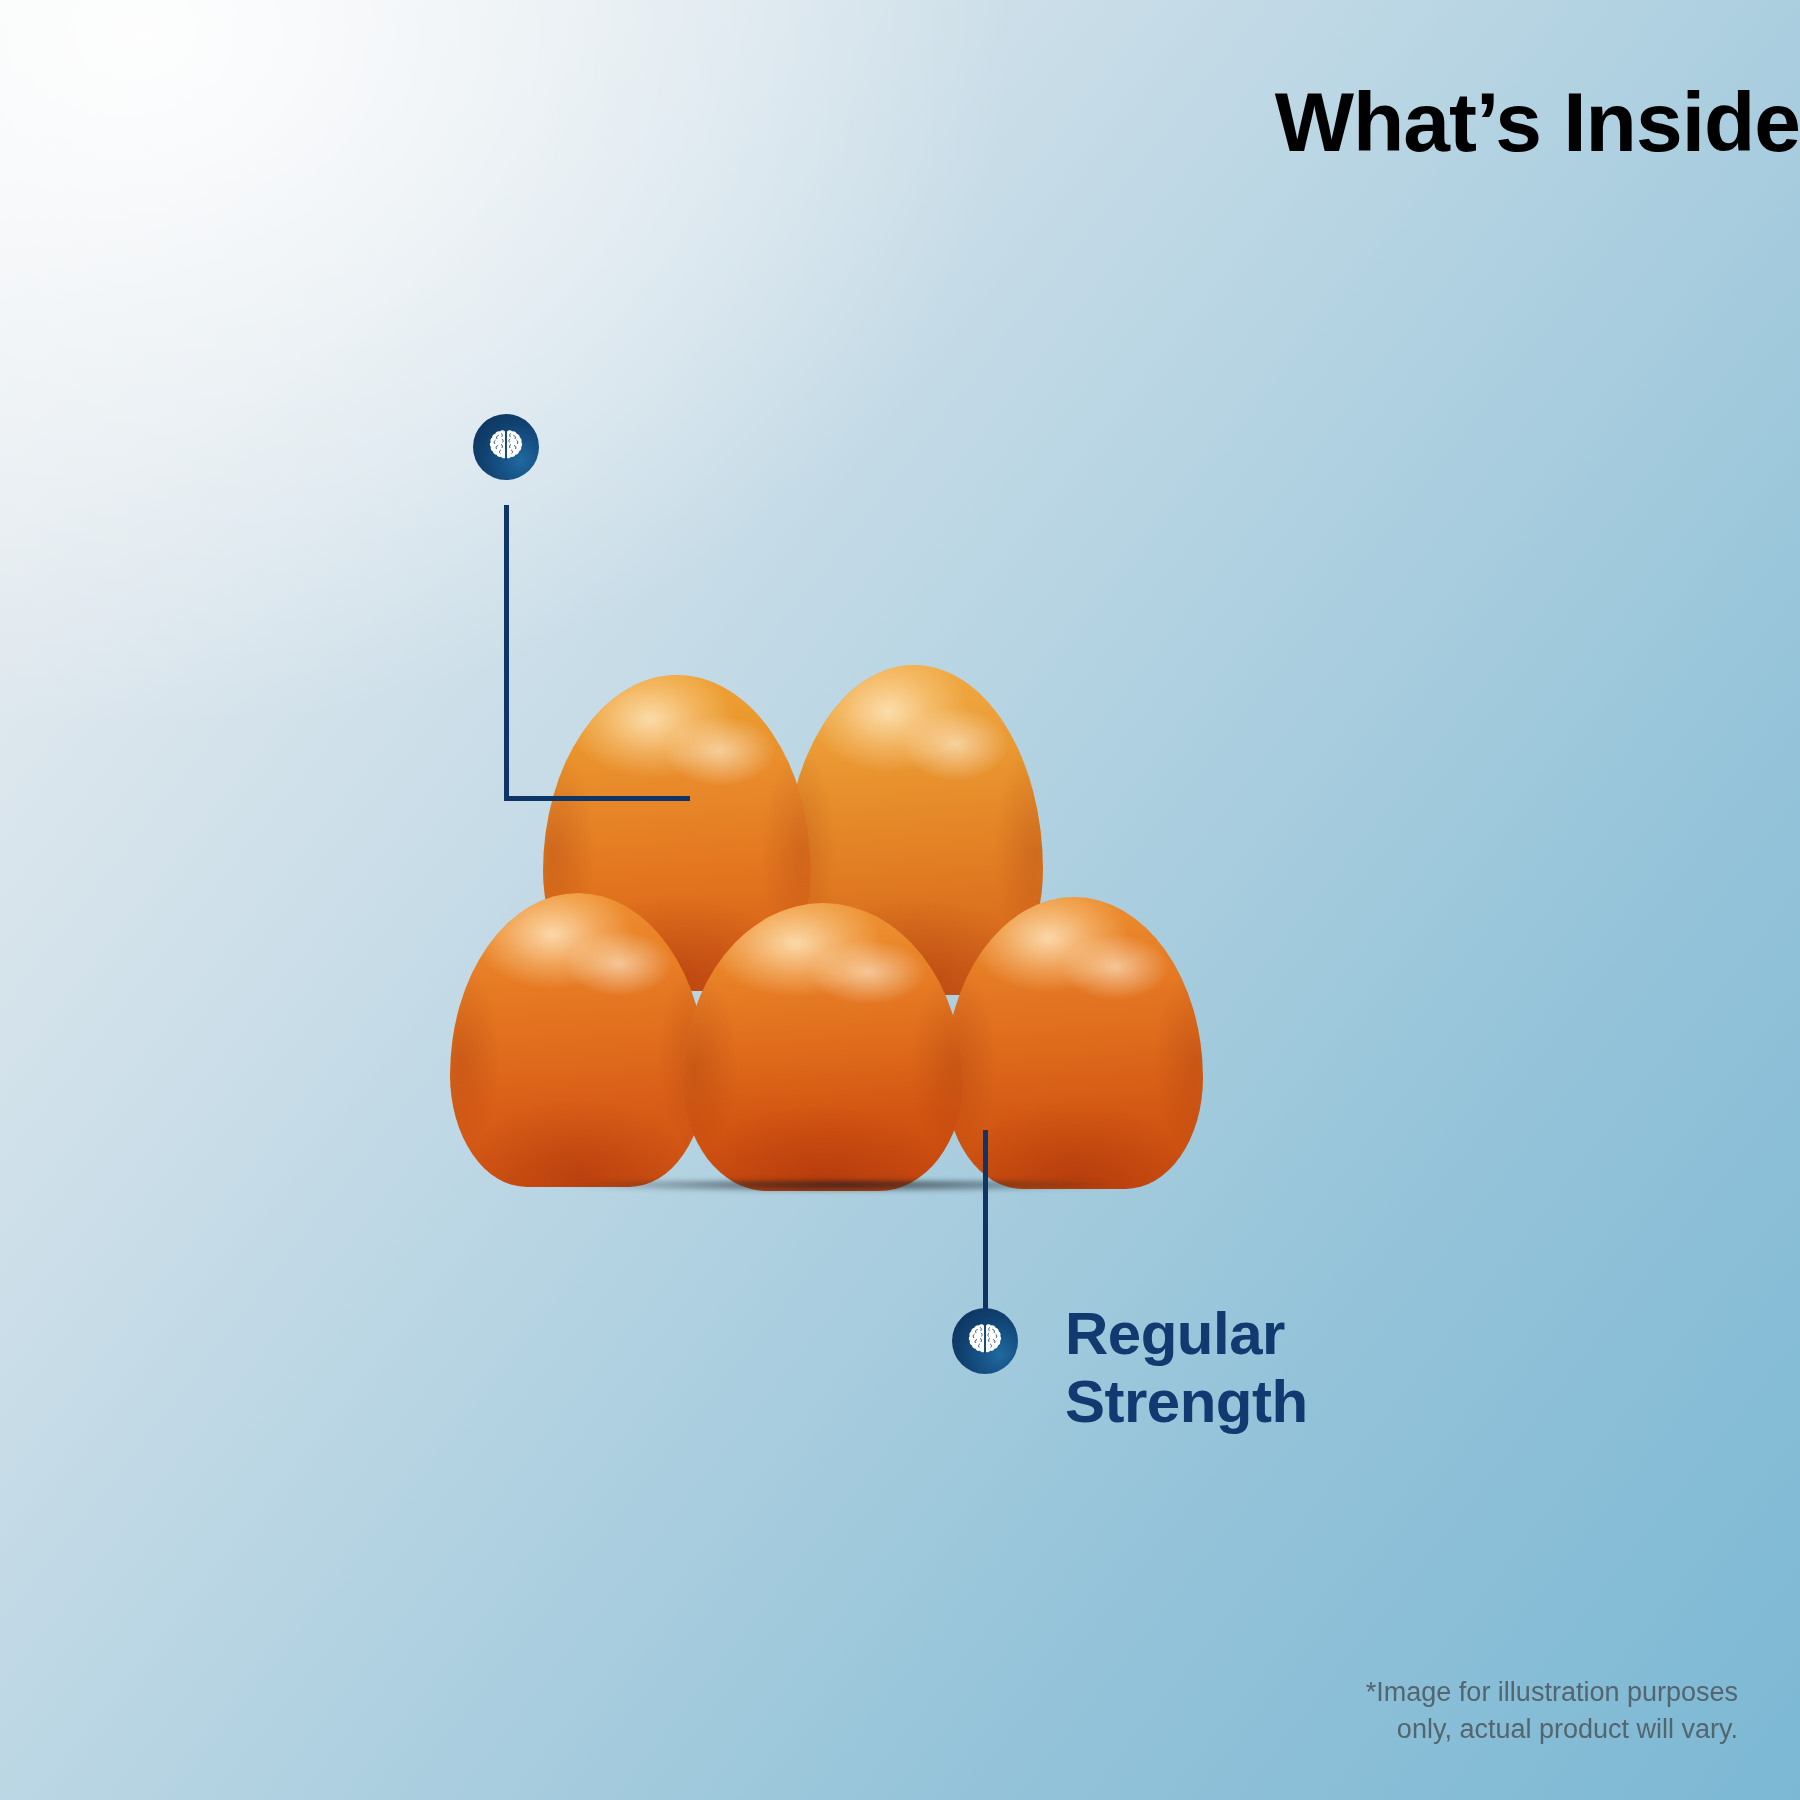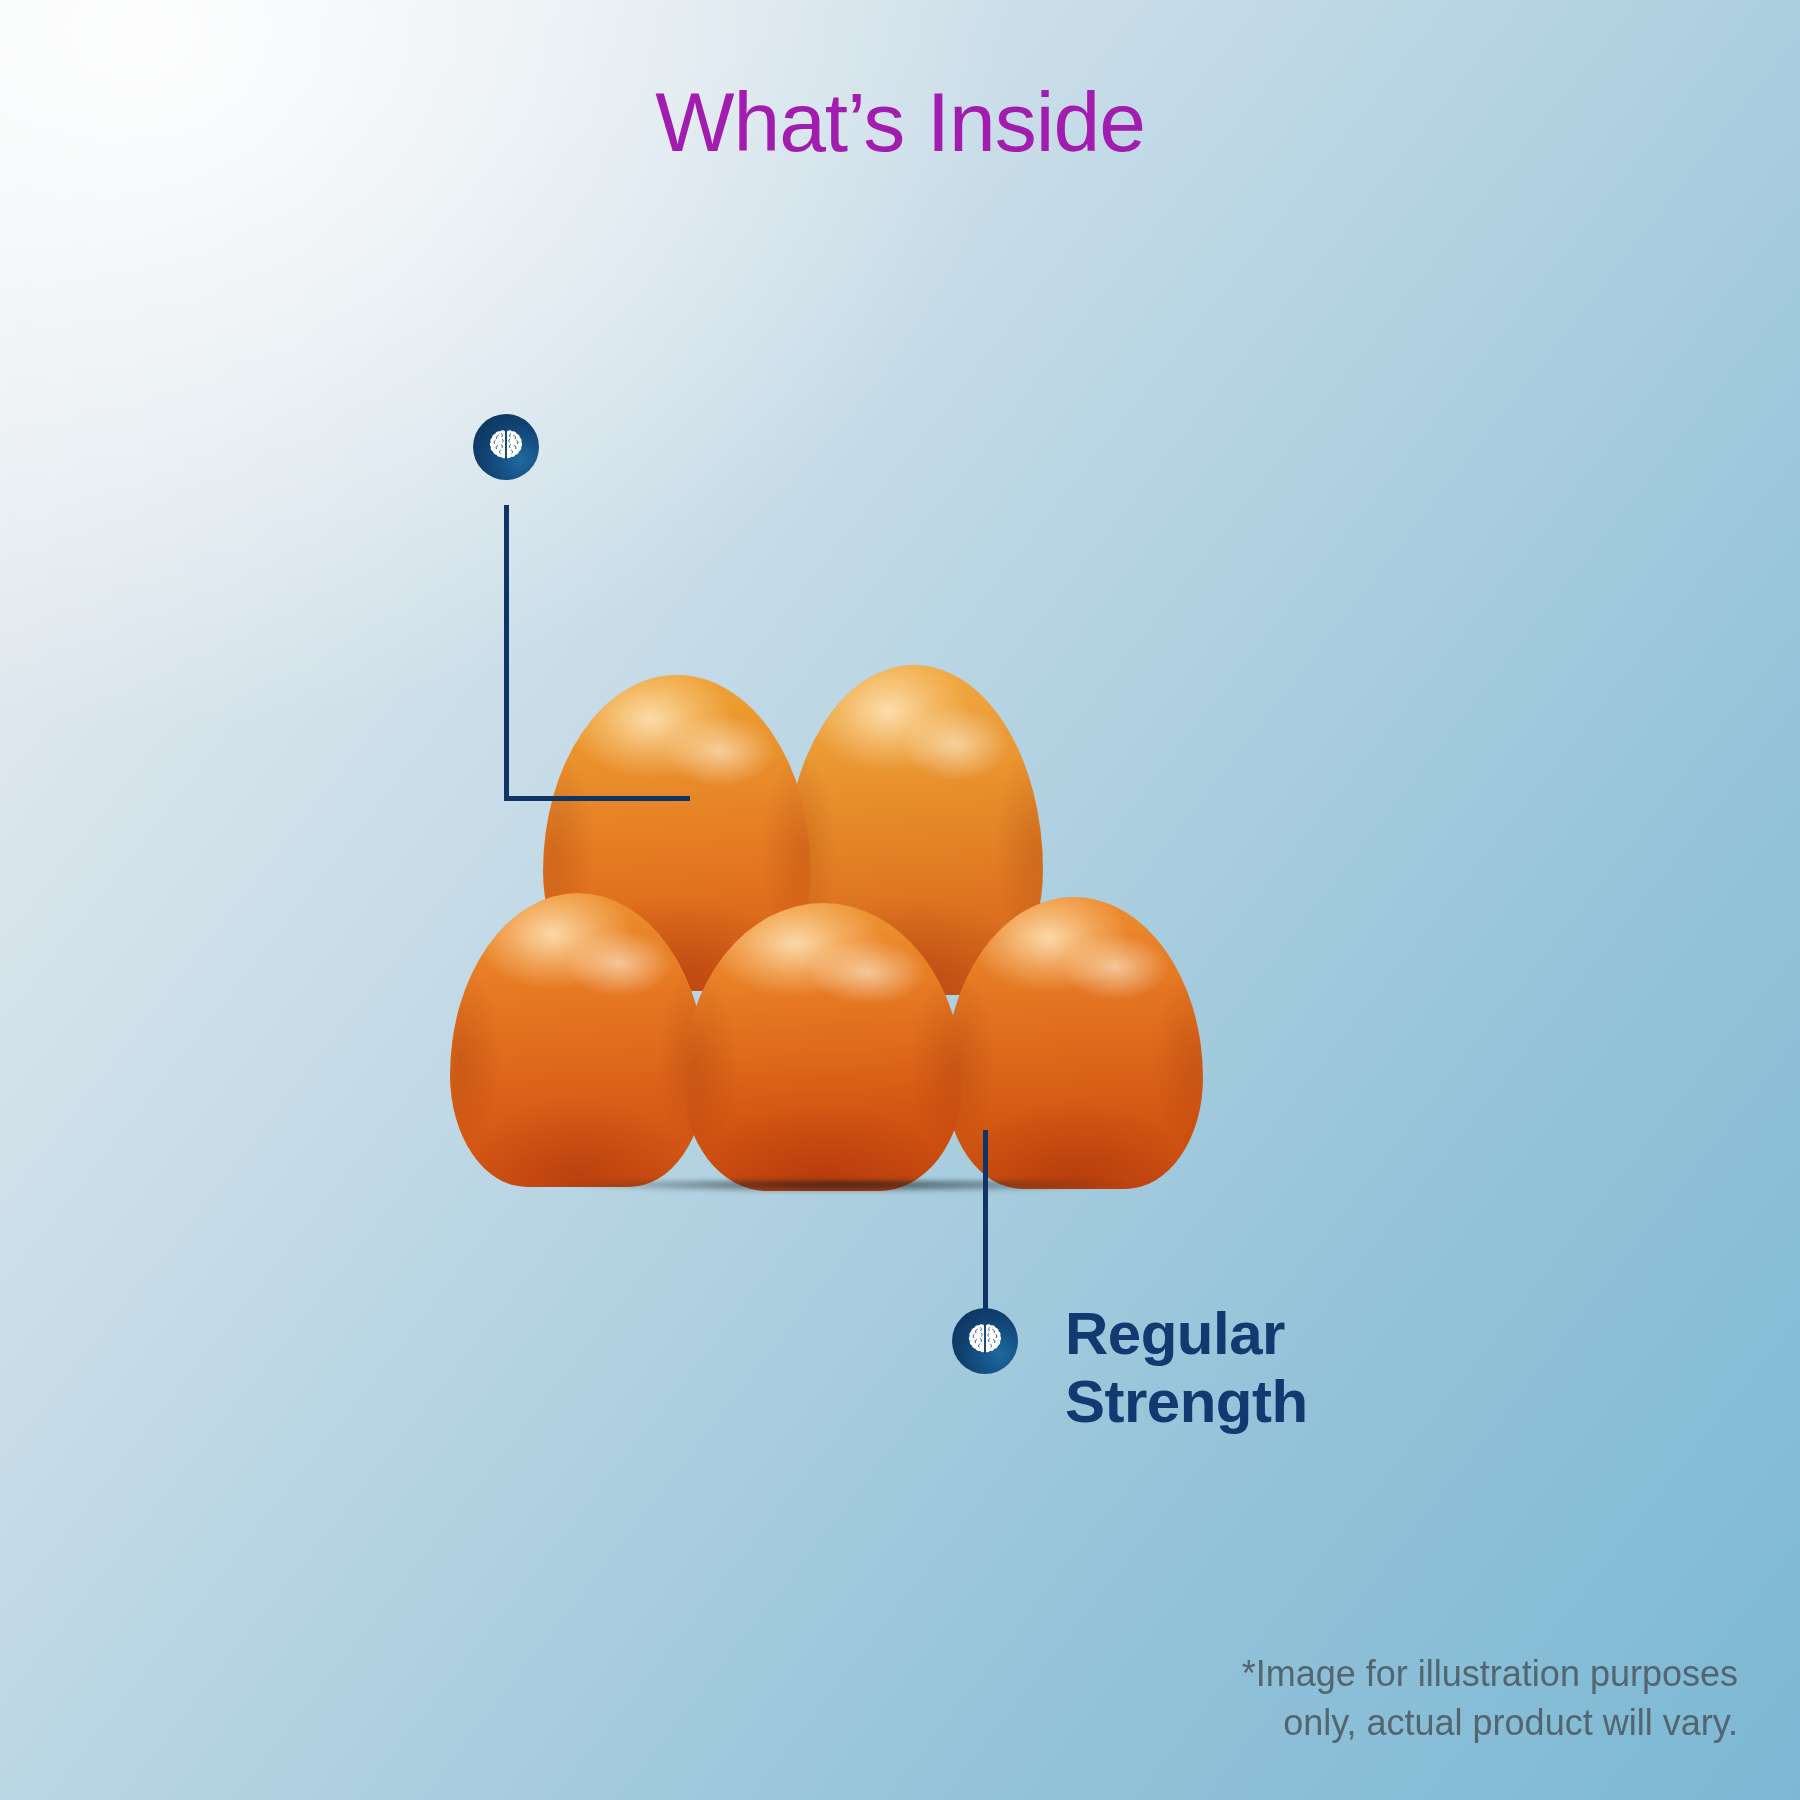--- a/index.html
+++ b/index.html
@@ -10,23 +10,23 @@
     background:
       radial-gradient(ellipse 1500px 1200px at 8% 2%, rgba(255,255,255,0.92) 0%, rgba(255,255,255,0.45) 28%, rgba(255,255,255,0) 58%),
       linear-gradient(128deg, #eef1f3 0%, #dfe8ee 16%, #c9dde8 34%, #aed0e0 54%, #94c3d9 74%, #7cb8d4 100%);
   }
 
   #stage { position:absolute; inset:0; }
 
   
   .title {
     position:absolute; top:78px; left:0; width:100%;
-    text-align:center;
-    font-size:84px; font-weight:normal; letter-spacing:-1px;
-    color:#a21caf; line-height:1.05;
+    text-align:right;
+    font-size:84px; font-weight:bold; letter-spacing:-1px;
+    color:#000000; line-height:1.05;
   }
 
   
   .product { position:absolute; left:455px; top:675px; width:890px; height:560px; }
 
   .gummy { position:absolute; border-radius:50% 50% 30% 30% / 62% 62% 38% 38%; overflow:hidden; }
   .gummy::after {
     content:""; position:absolute; inset:0; border-radius:inherit;
     background:
       radial-gradient(ellipse 44% 26% at 40% 14%, rgba(255,236,200,0.80) 0%, rgba(255,225,175,0.34) 42%, rgba(255,255,255,0) 72%),
@@ -82,21 +82,21 @@
   .callout-text {
     position:absolute; color:#123a70;
     font-size:60px; font-weight:bold; line-height:1.13; letter-spacing:-0.5px;
     z-index:12; white-space:pre-line;
   }
 
   
   .disclaimer {
     position:absolute; right:62px; bottom:52px;
     text-align:right; color:#53656f;
-    font-size:36px; line-height:1.38; white-space:pre-line;
+    font-size:27px; line-height:1.38; white-space:pre-line;
   }
 </style>
 </head>
 <body>
 
 <div id="stage">
 
   <div class="title">What’s Inside</div>
 
   <div class="product">

